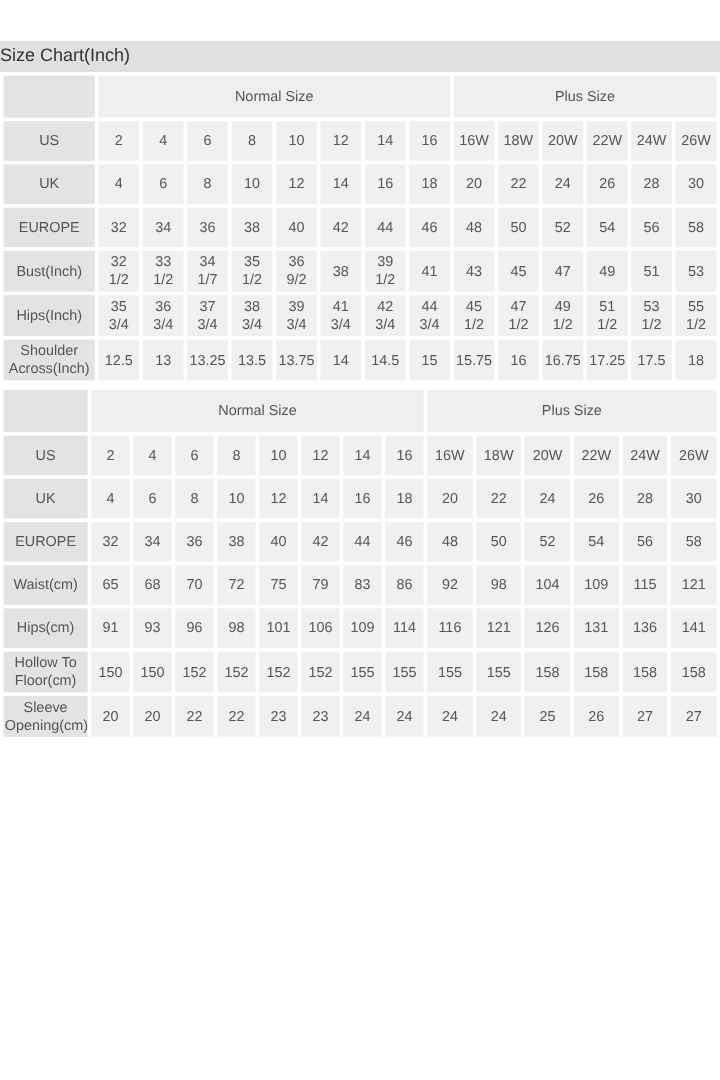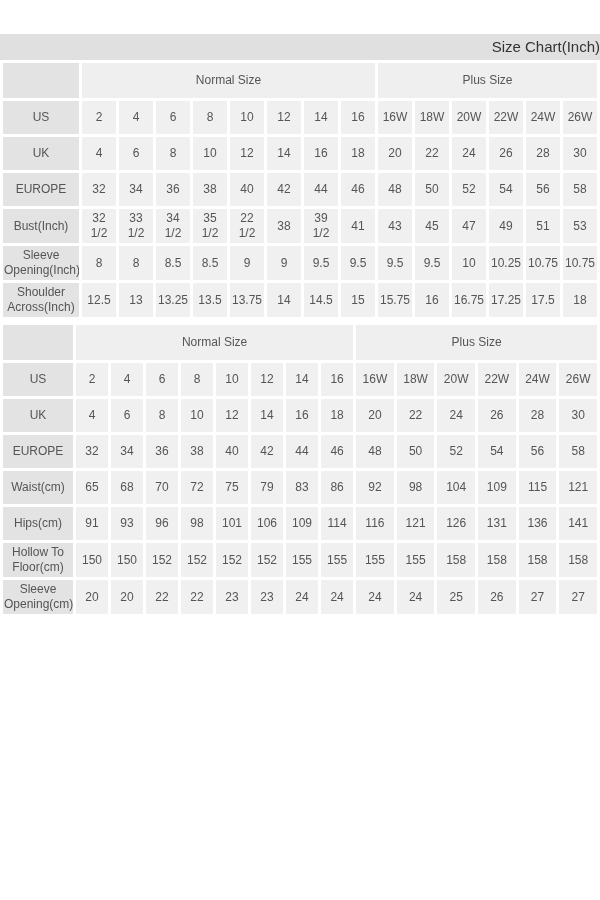--- a/index.html
+++ b/index.html
@@ -8,21 +8,21 @@
     --cell-bg:#f0f0f0;
     --group-bg:#efefef;
     --text:#555555;
     --title-text:#333333;
   }
   html,body{margin:0;padding:0;background:#ffffff;}
   body{font-family:"Liberation Sans", sans-serif; width:600px;}
   .page{width:600px; padding-top:34px; box-sizing:border-box;}
   .chart-section{margin-bottom:2px;}
   .chart-title{
-    height:26px; line-height:26px; text-align:right;
+    height:26px; line-height:26px; text-align:left;
     font-size:15px; color:var(--title-text);
     background:var(--title-bg);
   }
   table.tbl{
     width:600px; table-layout:fixed;
     border-collapse:separate; border-spacing:3px;
   }
   table.tbl th, table.tbl td{
     font-weight:normal; text-align:center; vertical-align:middle;
     font-size:12px; line-height:15px; color:var(--text);
@@ -116,49 +116,49 @@
             <td class="data-cell">50</td>
             <td class="data-cell">52</td>
             <td class="data-cell">54</td>
             <td class="data-cell">56</td>
             <td class="data-cell">58</td>
           </tr>
           <tr>
             <th class="row-label">Bust(Inch)</th>
             <td class="data-cell">32 1/2</td>
             <td class="data-cell">33 1/2</td>
-            <td class="data-cell">34 1/2</td>
+            <td class="data-cell">34 1/7</td>
             <td class="data-cell">35 1/2</td>
-            <td class="data-cell">22 1/2</td>
+            <td class="data-cell">36 9/2</td>
             <td class="data-cell">38</td>
             <td class="data-cell">39 1/2</td>
             <td class="data-cell">41</td>
             <td class="data-cell">43</td>
             <td class="data-cell">45</td>
             <td class="data-cell">47</td>
             <td class="data-cell">49</td>
             <td class="data-cell">51</td>
             <td class="data-cell">53</td>
           </tr>
           <tr>
-            <th class="row-label">Sleeve Opening(Inch)</th>
-            <td class="data-cell">8</td>
-            <td class="data-cell">8</td>
-            <td class="data-cell">8.5</td>
-            <td class="data-cell">8.5</td>
-            <td class="data-cell">9</td>
-            <td class="data-cell">9</td>
-            <td class="data-cell">9.5</td>
-            <td class="data-cell">9.5</td>
-            <td class="data-cell">9.5</td>
-            <td class="data-cell">9.5</td>
-            <td class="data-cell">10</td>
-            <td class="data-cell">10.25</td>
-            <td class="data-cell">10.75</td>
-            <td class="data-cell">10.75</td>
+            <th class="row-label">Hips(Inch)</th>
+            <td class="data-cell">35 3/4</td>
+            <td class="data-cell">36 3/4</td>
+            <td class="data-cell">37 3/4</td>
+            <td class="data-cell">38 3/4</td>
+            <td class="data-cell">39 3/4</td>
+            <td class="data-cell">41 3/4</td>
+            <td class="data-cell">42 3/4</td>
+            <td class="data-cell">44 3/4</td>
+            <td class="data-cell">45 1/2</td>
+            <td class="data-cell">47 1/2</td>
+            <td class="data-cell">49 1/2</td>
+            <td class="data-cell">51 1/2</td>
+            <td class="data-cell">53 1/2</td>
+            <td class="data-cell">55 1/2</td>
           </tr>
           <tr>
             <th class="row-label">Shoulder Across(Inch)</th>
             <td class="data-cell">12.5</td>
             <td class="data-cell">13</td>
             <td class="data-cell">13.25</td>
             <td class="data-cell">13.5</td>
             <td class="data-cell">13.75</td>
             <td class="data-cell">14</td>
             <td class="data-cell">14.5</td>

